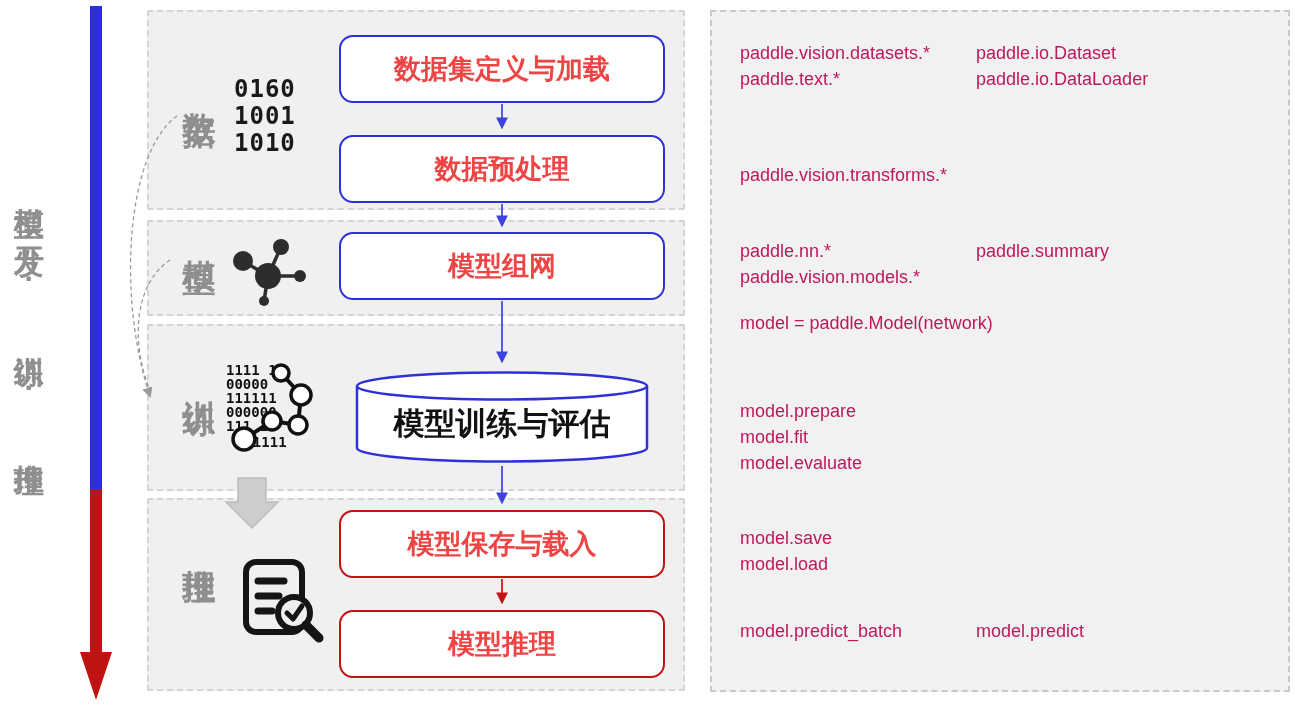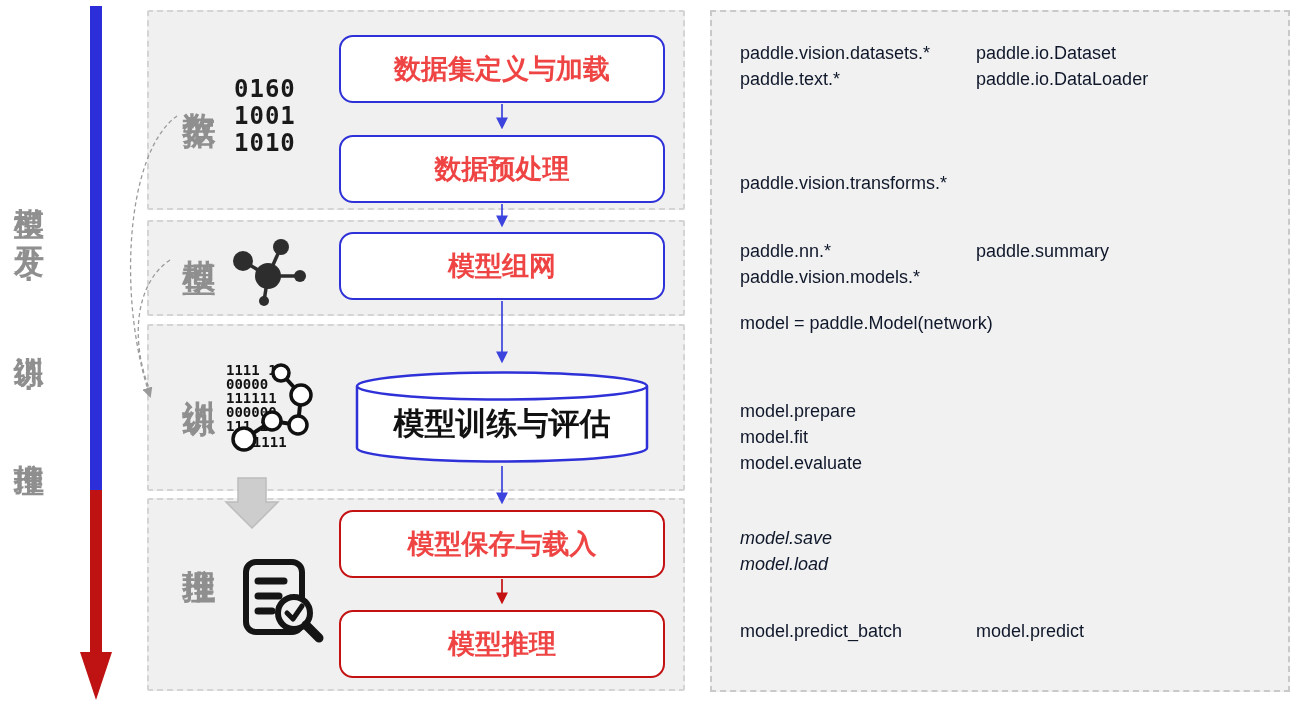--- a/index.html
+++ b/index.html
@@ -38,24 +38,24 @@
   .cyl{position:absolute;left:354px;top:369px;width:296px;height:96px;}
   .cyl-label{position:absolute;left:0;top:0;width:296px;height:96px;display:flex;align-items:center;
              justify-content:center;padding-top:13px;box-sizing:border-box;
              font-size:31px;font-weight:bold;color:#111;}
 
   .overlay{position:absolute;left:0;top:0;pointer-events:none;}
 
   
   .api-panel{position:absolute;left:710px;top:10px;width:580px;height:682px;background:#f1f1f1;
              border:2px dashed #c9c9c9;box-sizing:border-box;}
-  .api-row{position:absolute;left:28px;font-size:18px;line-height:26px;color:#0f172a;white-space:nowrap;}
+  .api-row{position:absolute;left:28px;font-size:18px;line-height:26px;color:#be185d;white-space:nowrap;}
   .c1{display:inline-block;width:236px;}
-  .r-dataset{top:28px;} .r-transforms{top:158px;} .r-network{top:226px;} .r-model{top:298px;}
-  .r-train{top:386px;} .r-save{top:513px;font-style:italic;} .r-predict{top:606px;}
+  .r-dataset{top:28px;} .r-transforms{top:150px;} .r-network{top:226px;} .r-model{top:298px;}
+  .r-train{top:386px;} .r-save{top:513px;} .r-predict{top:606px;}
   .api-footnote{position:absolute;right:18px;top:648px;font-size:15px;color:#3c3c3c;}
 </style>
 </head>
 <body>
 
 <div class="page">
 
   <div class="rail-label">模型 开发 · 训练 · 推理</div>
 
   <svg class="rail-arrow" width="34" height="700" viewBox="0 0 34 700">

